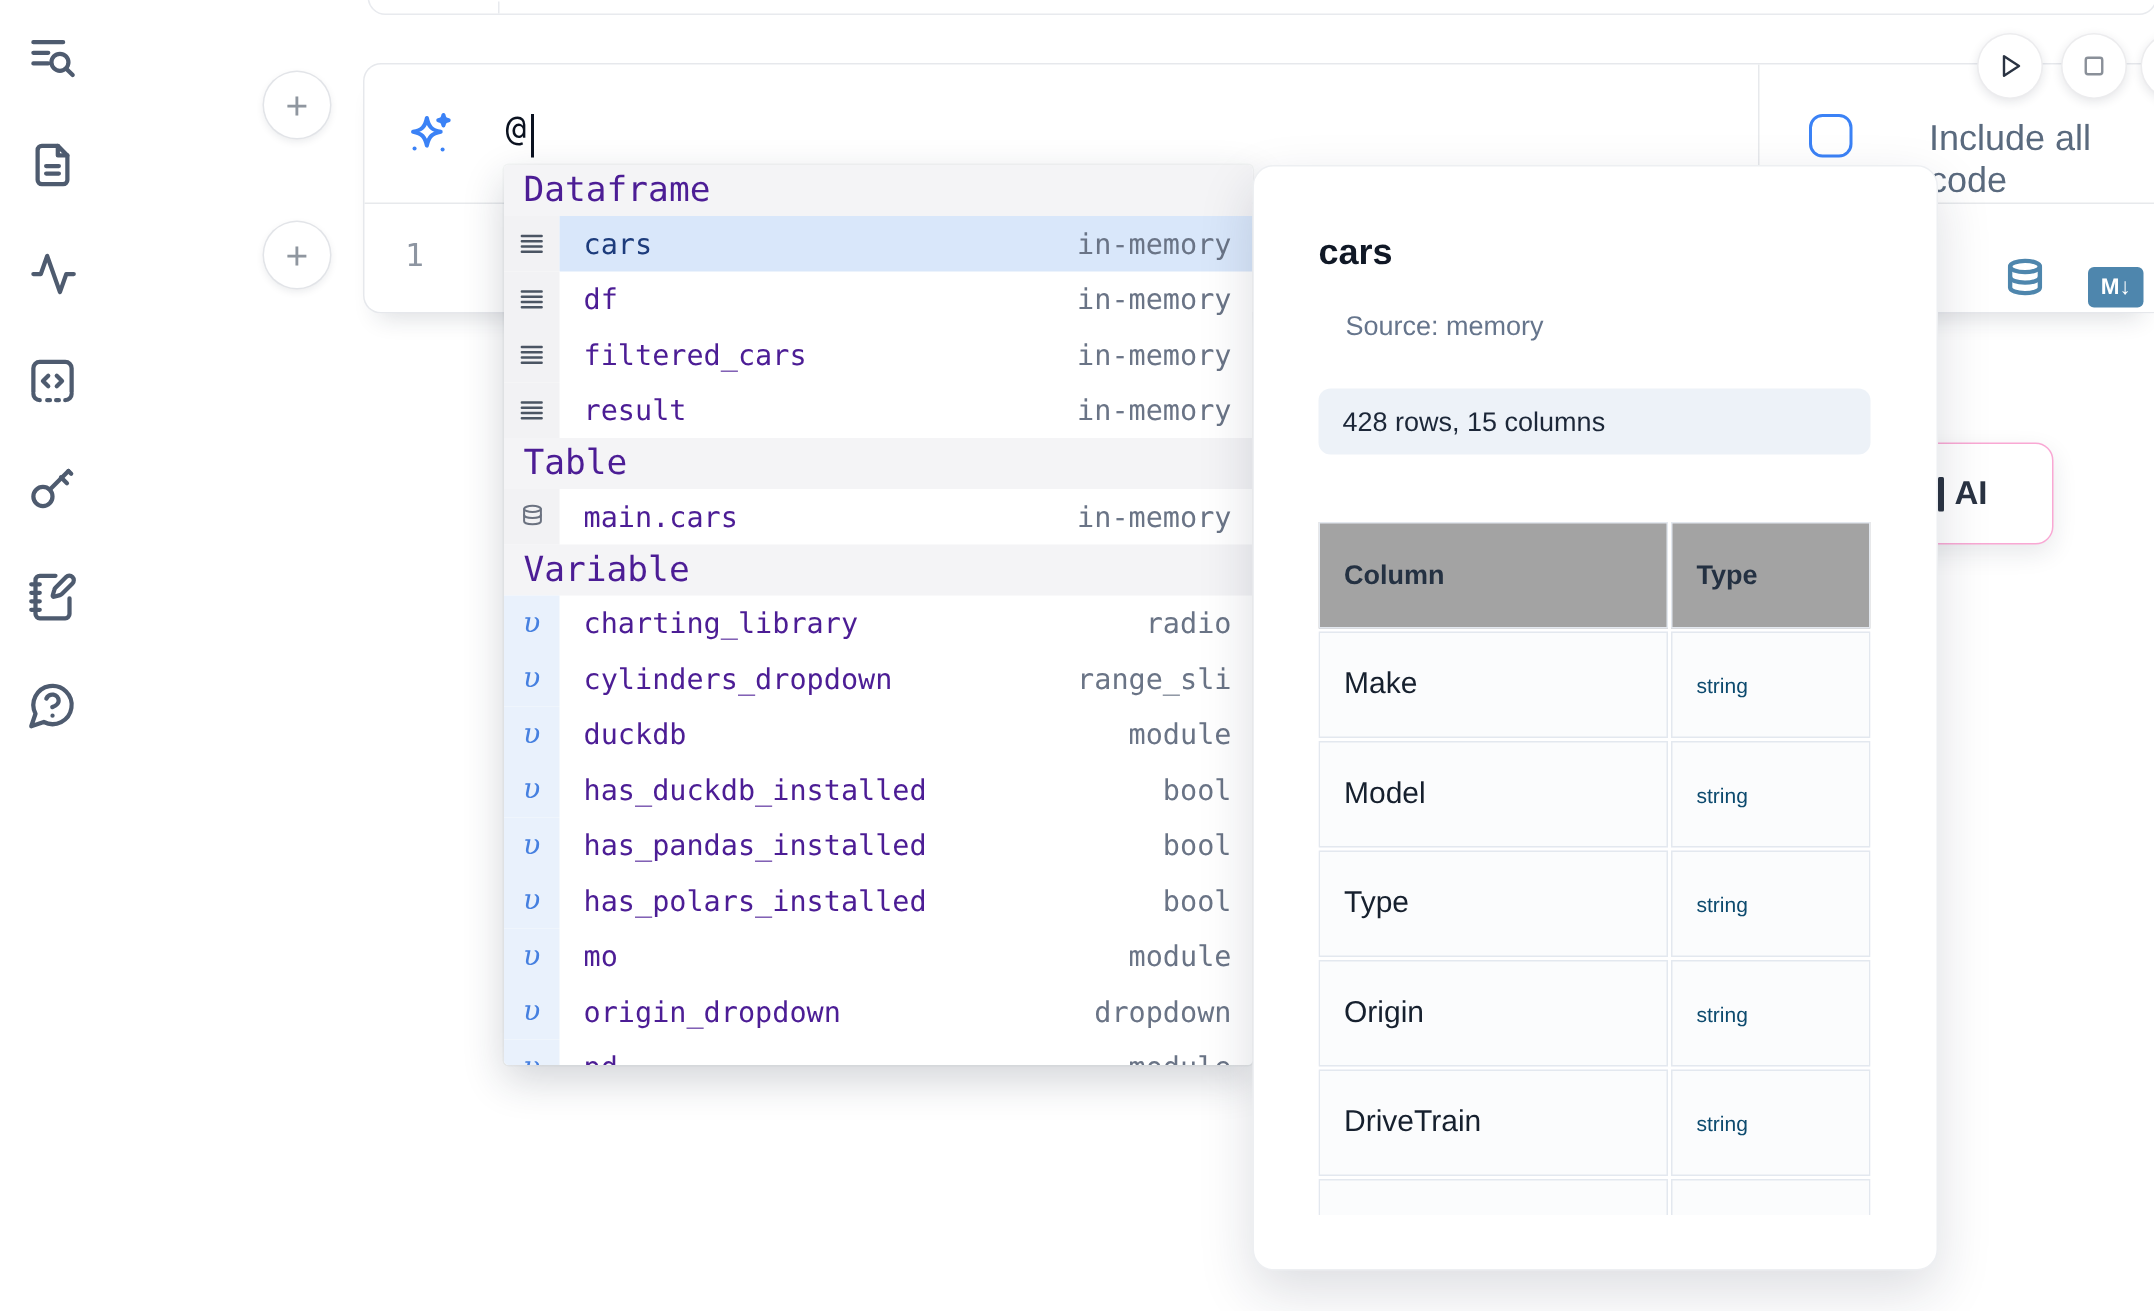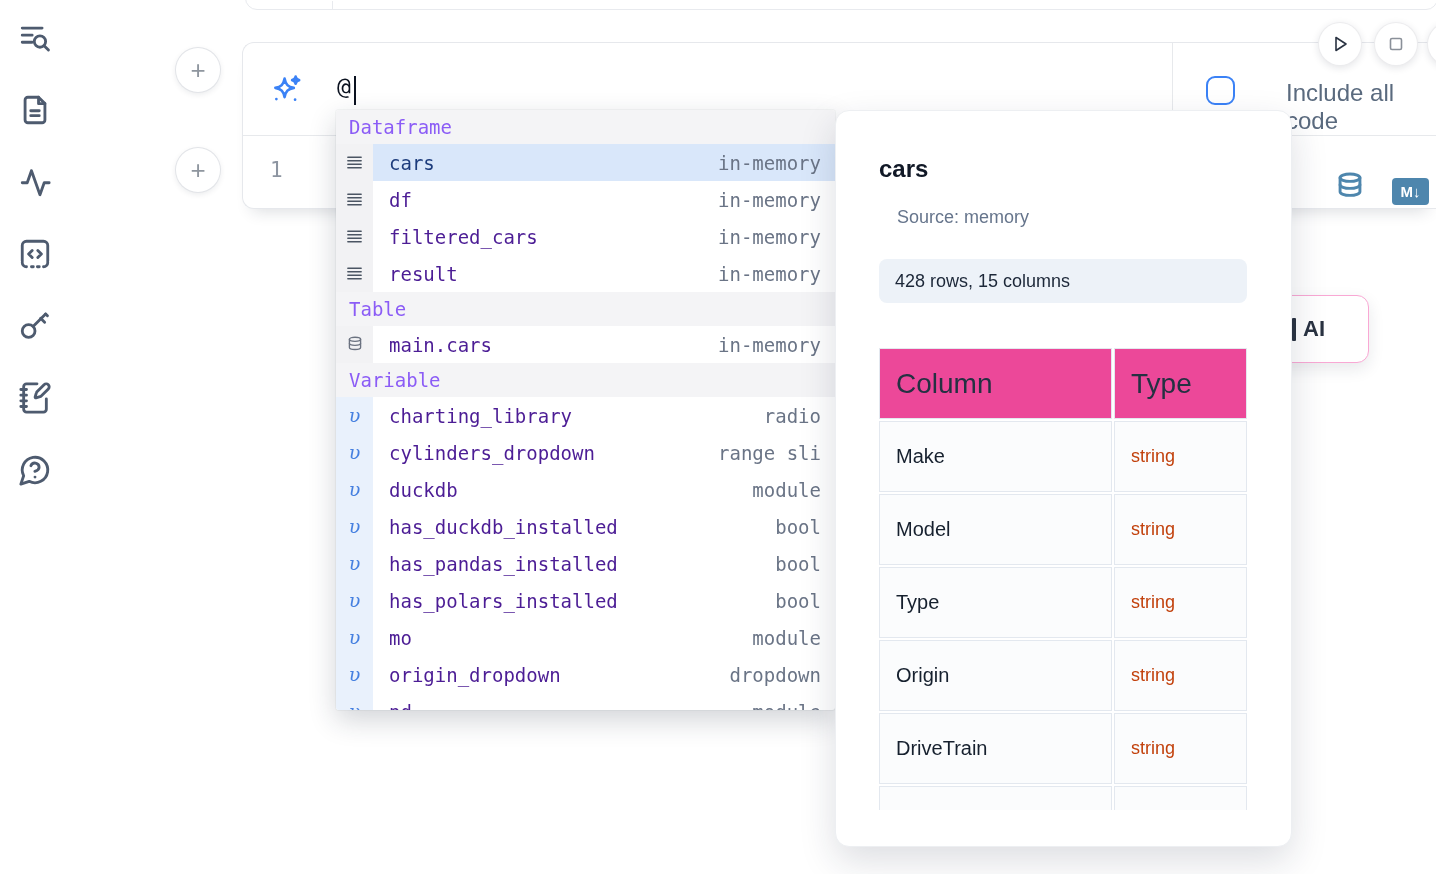--- a/index.html
+++ b/index.html
@@ -50,21 +50,21 @@
   
   .run-btn{position:absolute;width:42px;height:42px;border-radius:50%;background:#fff;
     box-shadow:0 0 0 1px #ececee,0 2px 8px rgba(20,30,50,.14);z-index:10;cursor:pointer;
     display:flex;align-items:center;justify-content:center;}
   .run-btn svg{width:24px;height:24px;}
 
   
   .ac-pop{position:absolute;left:336px;top:110px;width:499px;height:600px;background:#fff;
     border-radius:3px;box-shadow:0 10px 28px rgba(30,40,60,.20),0 0 0 1px rgba(30,40,60,.04);
     overflow:hidden;z-index:30;}
-  .ac-header{height:34px;background:#f4f4f6;color:#8b5cf6;font-size:19px;
+  .ac-header{height:34px;background:#f4f4f6;color:#4c1d95;font-size:23px;
     display:flex;align-items:center;padding-left:13px;font-family:"DejaVu Sans Mono",monospace;}
   .ac-row{display:flex;height:37px;cursor:pointer;}
   .ac-ic{width:37px;flex:none;display:flex;align-items:center;justify-content:center;background:#f2f2f4;}
   .ac-ic.blue{background:#e9f1fc;}
   .ac-ic .nu{font-family:"DejaVu Serif",serif;font-style:italic;font-size:19px;color:#4680e0;line-height:1;}
   .ac-main{flex:1;min-width:0;display:flex;align-items:center;padding:0 14px 0 16px;
     font-family:"DejaVu Sans Mono",monospace;font-size:19px;}
   .ac-row.sel .ac-main{background:#d9e7fa;}
   .ac-name{flex:none;color:#4c1d95;white-space:nowrap;}
   .ac-row.sel .ac-name{color:#1d3c7c;}
@@ -75,23 +75,23 @@
     border:1px solid #edeff2;border-radius:14px;box-shadow:0 14px 36px rgba(25,35,60,.15);z-index:40;}
   .pv-title{position:absolute;left:43px;top:44px;font-size:24px;font-weight:bold;color:#101826;}
   .pv-source{position:absolute;left:43px;top:96px;font-size:18px;color:#66758c;margin-left:18px;}
   .pv-pill{position:absolute;left:43px;top:148px;width:368px;height:44px;background:#edf2f8;
     border-radius:8px;display:flex;align-items:center;padding-left:16px;box-sizing:border-box;
     font-size:18px;color:#1c2738;}
   .pv-table{position:absolute;left:43px;top:237px;width:368px;height:462px;overflow:hidden;
     display:grid;grid-template-columns:233px 1fr;gap:2px;align-content:start;}
   .pv-cell{height:71px;border:1px solid #e3e8ef;background:#fbfcfd;display:flex;align-items:center;
     padding-left:16px;box-sizing:border-box;}
-  .pv-cell.th{background:#ec4899;font-size:28px;color:#243142;}
+  .pv-cell.th{background:#a3a3a3;font-size:18px;color:#243142;font-weight:bold;}
   .pv-cell.name{font-family:Liberation Sans, sans-serif;font-size:20px;color:#16202e;}
-  .pv-cell.type{font-size:18px;color:#c2410c;}
+  .pv-cell.type{font-size:14px;color:#0c4a6e;}
 
   
   .ai-card{position:absolute;left:1252px;top:295px;width:115px;height:66px;background:#fff;
     border:1px solid #f9a8d4;border-radius:12px;box-shadow:0 6px 16px rgba(25,35,60,.10);
     z-index:20;cursor:pointer;}
   .ai-card .clip-bar{position:absolute;left:39px;top:22px;width:4px;height:23px;background:#2a3342;border-radius:1px;}
   .ai-card .ai-label{position:absolute;left:50px;top:20px;font-size:22px;font-weight:bold;color:#2a3342;}
 </style>
 </head>
 <body>

